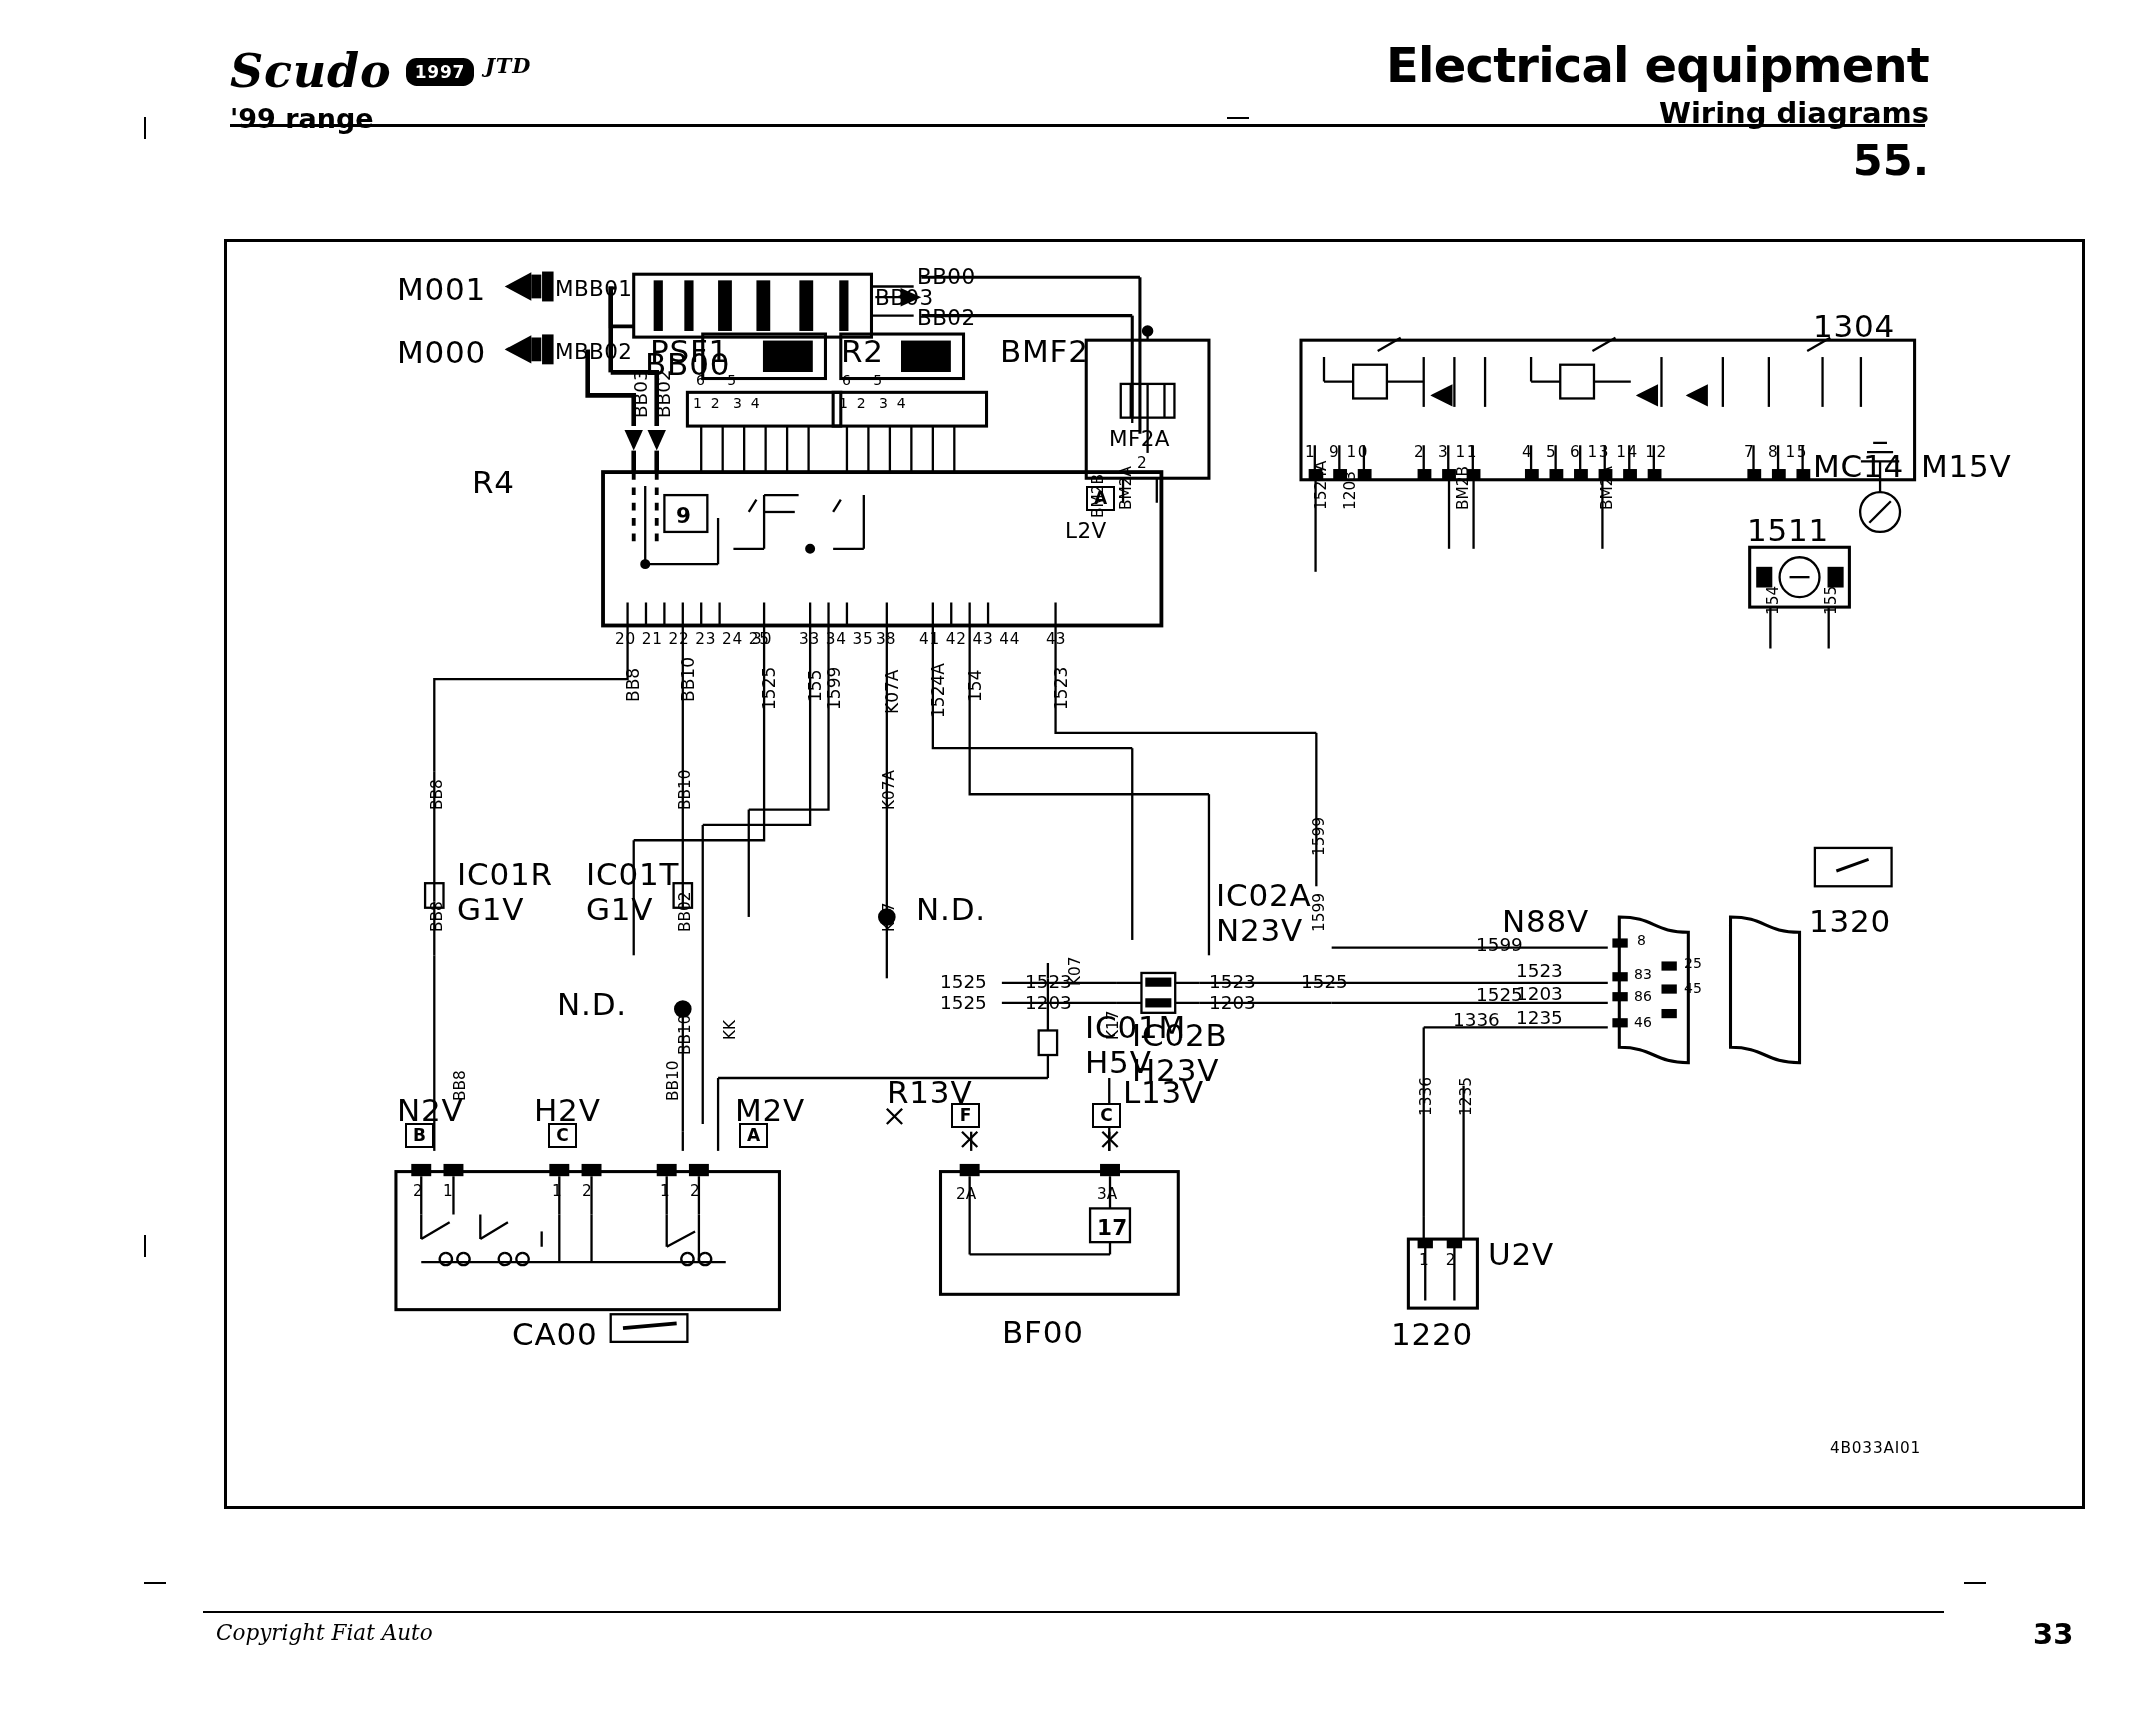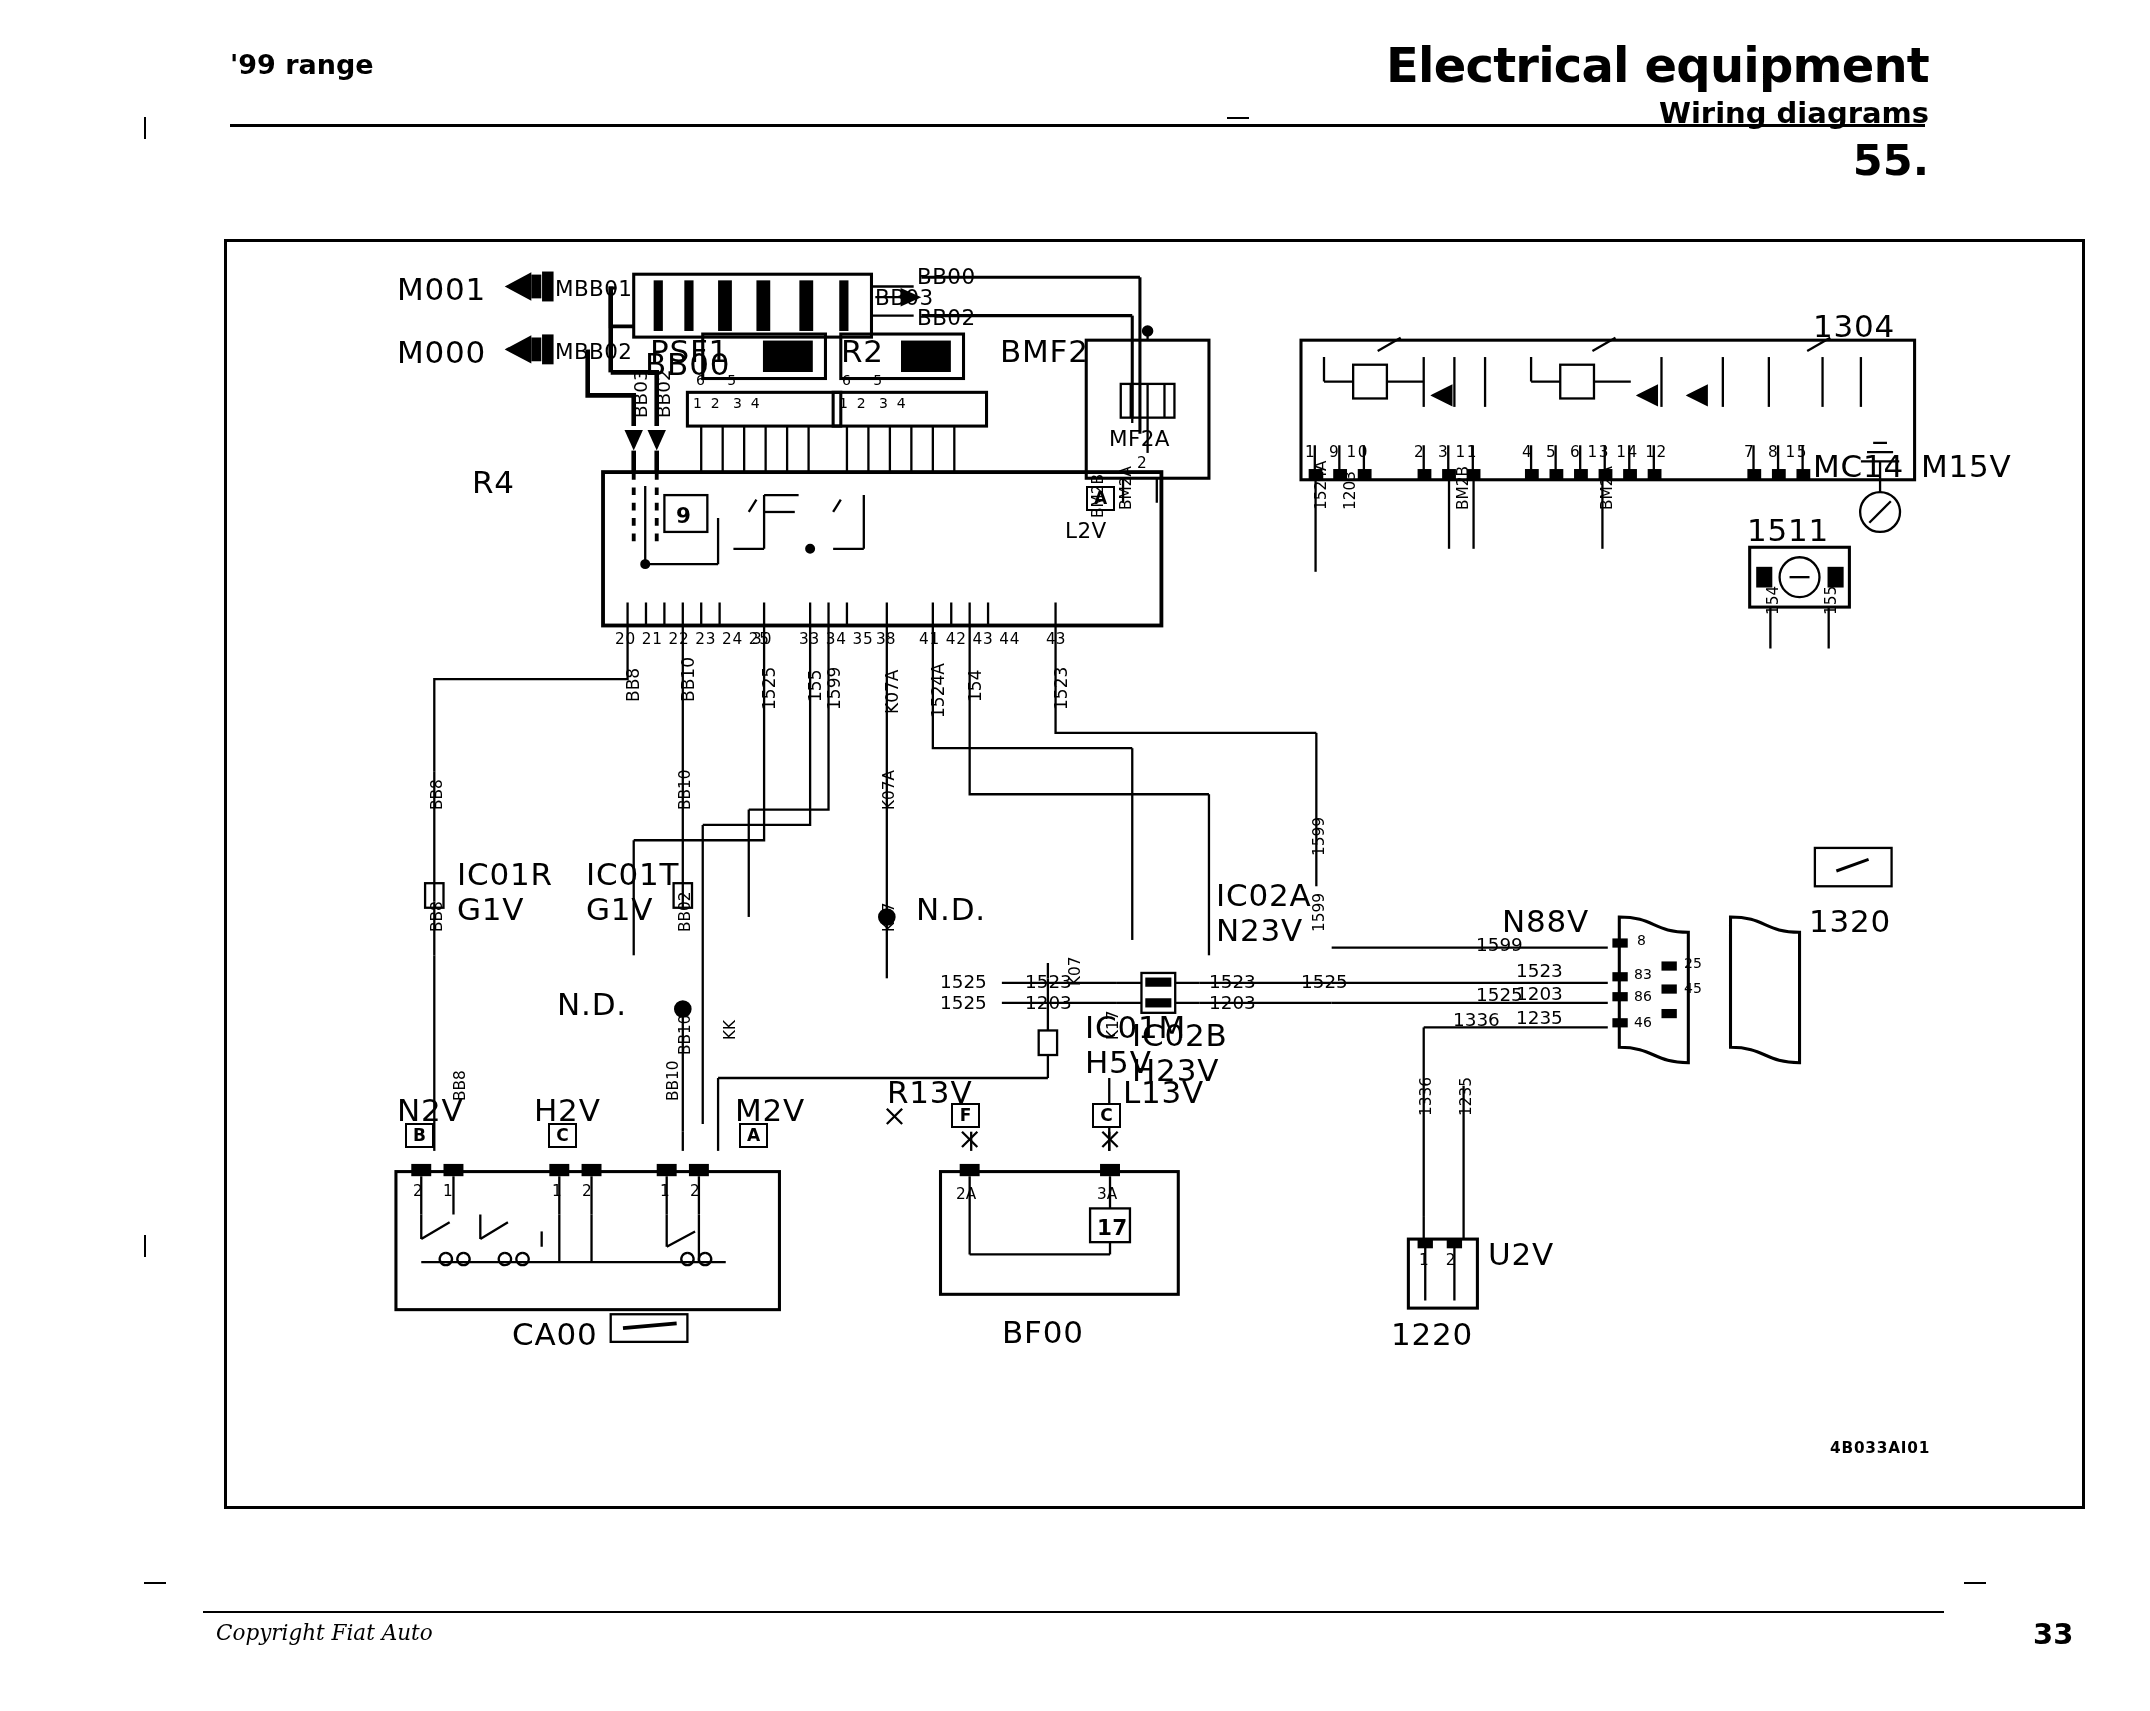--- a/index.html
+++ b/index.html
@@ -23,21 +23,21 @@
 
   .version{position:absolute;left:230px;top:184px;font-weight:bold;font-size:23px;line-height:1.38;letter-spacing:0.4px;}
 
   
   .frame{position:absolute;left:224px;top:239px;width:1855px;height:1264px;border:3.1px solid #000;background:#fff;}
 
   
   .foot-rule{position:absolute;left:203px;top:1611px;width:1741px;height:2.3px;background:#000;}
   .copyright{position:absolute;left:216px;top:1620px;font-family:"DejaVu Serif",serif;font-style:italic;font-size:21.5px;}
   .pageno{position:absolute;left:2033px;top:1617px;font-weight:bold;font-size:29px;}
-  .code{position:absolute;left:1822px;top:1515px;font-size:15.3px;font-weight:bold;letter-spacing:0.8px;}
+  .code{position:absolute;left:1822px;top:1515px;font-size:15.3px;font-weight:normal;letter-spacing:0.8px;}
 
   
   .cm{position:absolute;background:#000;}
 
   
   .lbl{position:absolute;font-family:"DejaVu Sans",sans-serif;white-space:nowrap;}
   .t34{font-size:31px;letter-spacing:0.8px;}
   .t28{font-size:21.5px;letter-spacing:0.4px;}
   .t24{font-size:18.4px;}
   .t20{font-size:15.3px;}
@@ -51,20 +51,21 @@
 
 <div class="page">
 
   <div class="cm" style="left:144px;top:117px;width:2.3px;height:21.5px;"></div>
   <div class="cm" style="left:144px;top:1235px;width:2.3px;height:21.5px;"></div>
   <div class="cm" style="left:1227px;top:117px;width:21.5px;height:2.3px;"></div>
   <div class="cm" style="left:144px;top:1582px;width:21.5px;height:2.3px;"></div>
   <div class="cm" style="left:1964px;top:1582px;width:21.5px;height:2.3px;"></div>
 
   <div class="hdr-left">
+    <div class="brand"><span>Scudo</span><span class="badge">1997</span><span class="jtd">JTD</span></div>
     <div class="range">'99 range</div>
   </div>
 
   <div class="hdr-right">
     <div class="eq-title">Electrical equipment</div>
     <div class="eq-sub">Wiring diagrams</div>
     <div class="eq-num">55.</div>
   </div>
 
   <div class="hdr-rule"></div>

